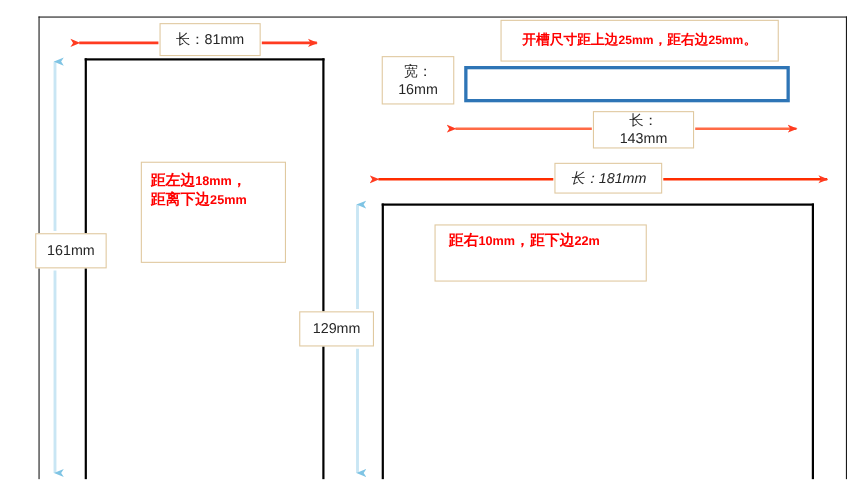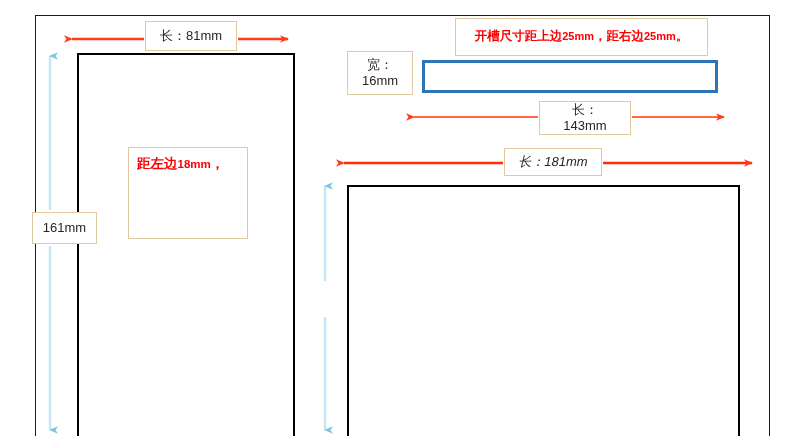--- a/index.html
+++ b/index.html
@@ -94,21 +94,21 @@
   #label-129     { left: 272px; top: 283px; width: 68px;  height: 32px; font-size: 13px; }
 
   #note-slot {
     left: 455px; top: 18px; width: 253px; height: 38px;
     font-size: 12.5px; font-weight: bold; color: #ff0000;
     flex-direction: column; border: 1px solid #e0c9a0;
   }
   #note-slot .sm { font-size: 11px; }
 
   #note-left {
-    left: 128px; top: 147px; width: 120px; height: 92px;
+    left: 128px; top: 147px; width: 132px; height: 92px;
     font-size: 13.5px; align-items: flex-start; justify-content: flex-start;
     padding: 8px 6px 0 8px;
   }
   #note-left .line { white-space: nowrap; }
   #note-left .sm { font-size: 11.5px; }
 
   #note-right {
     left: 395px; top: 204px; width: 193px; height: 52px;
     font-size: 13.5px; align-items: flex-start; justify-content: flex-start;
     padding: 6px 0 0 12px;
@@ -182,29 +182,40 @@
   </div>
 
   <div class="callout" id="label-len181">
     <span>长：181mm</span>
   </div>
 
   <div class="callout" id="label-161">
     <span>161mm</span>
   </div>
 
+  <div class="callout" id="label-129">
+    <span>129mm</span>
+  </div>
 
   <div class="callout red" id="note-slot">
     <div>
       <span>开槽尺寸距上边</span><span class="sm">25mm</span><span>，距右边</span><span class="sm">25mm</span><span>。</span>
     </div>
   </div>
 
   <div class="callout red left-align" id="note-left">
     <div>
       <div class="line">
         <span>距左边</span><span class="sm">18mm</span><span>，</span>
       </div>
+      <div class="line">
+        <span>距离下边</span><span class="sm">25mm</span>
+      </div>
     </div>
   </div>
 
+  <div class="callout red left-align" id="note-right">
+    <div>
+      <span>距右</span><span class="sm">10mm</span><span>，距下边</span><span class="sm">22m</span>
+    </div>
+  </div>
 
 </div>
 
 </body></html>

